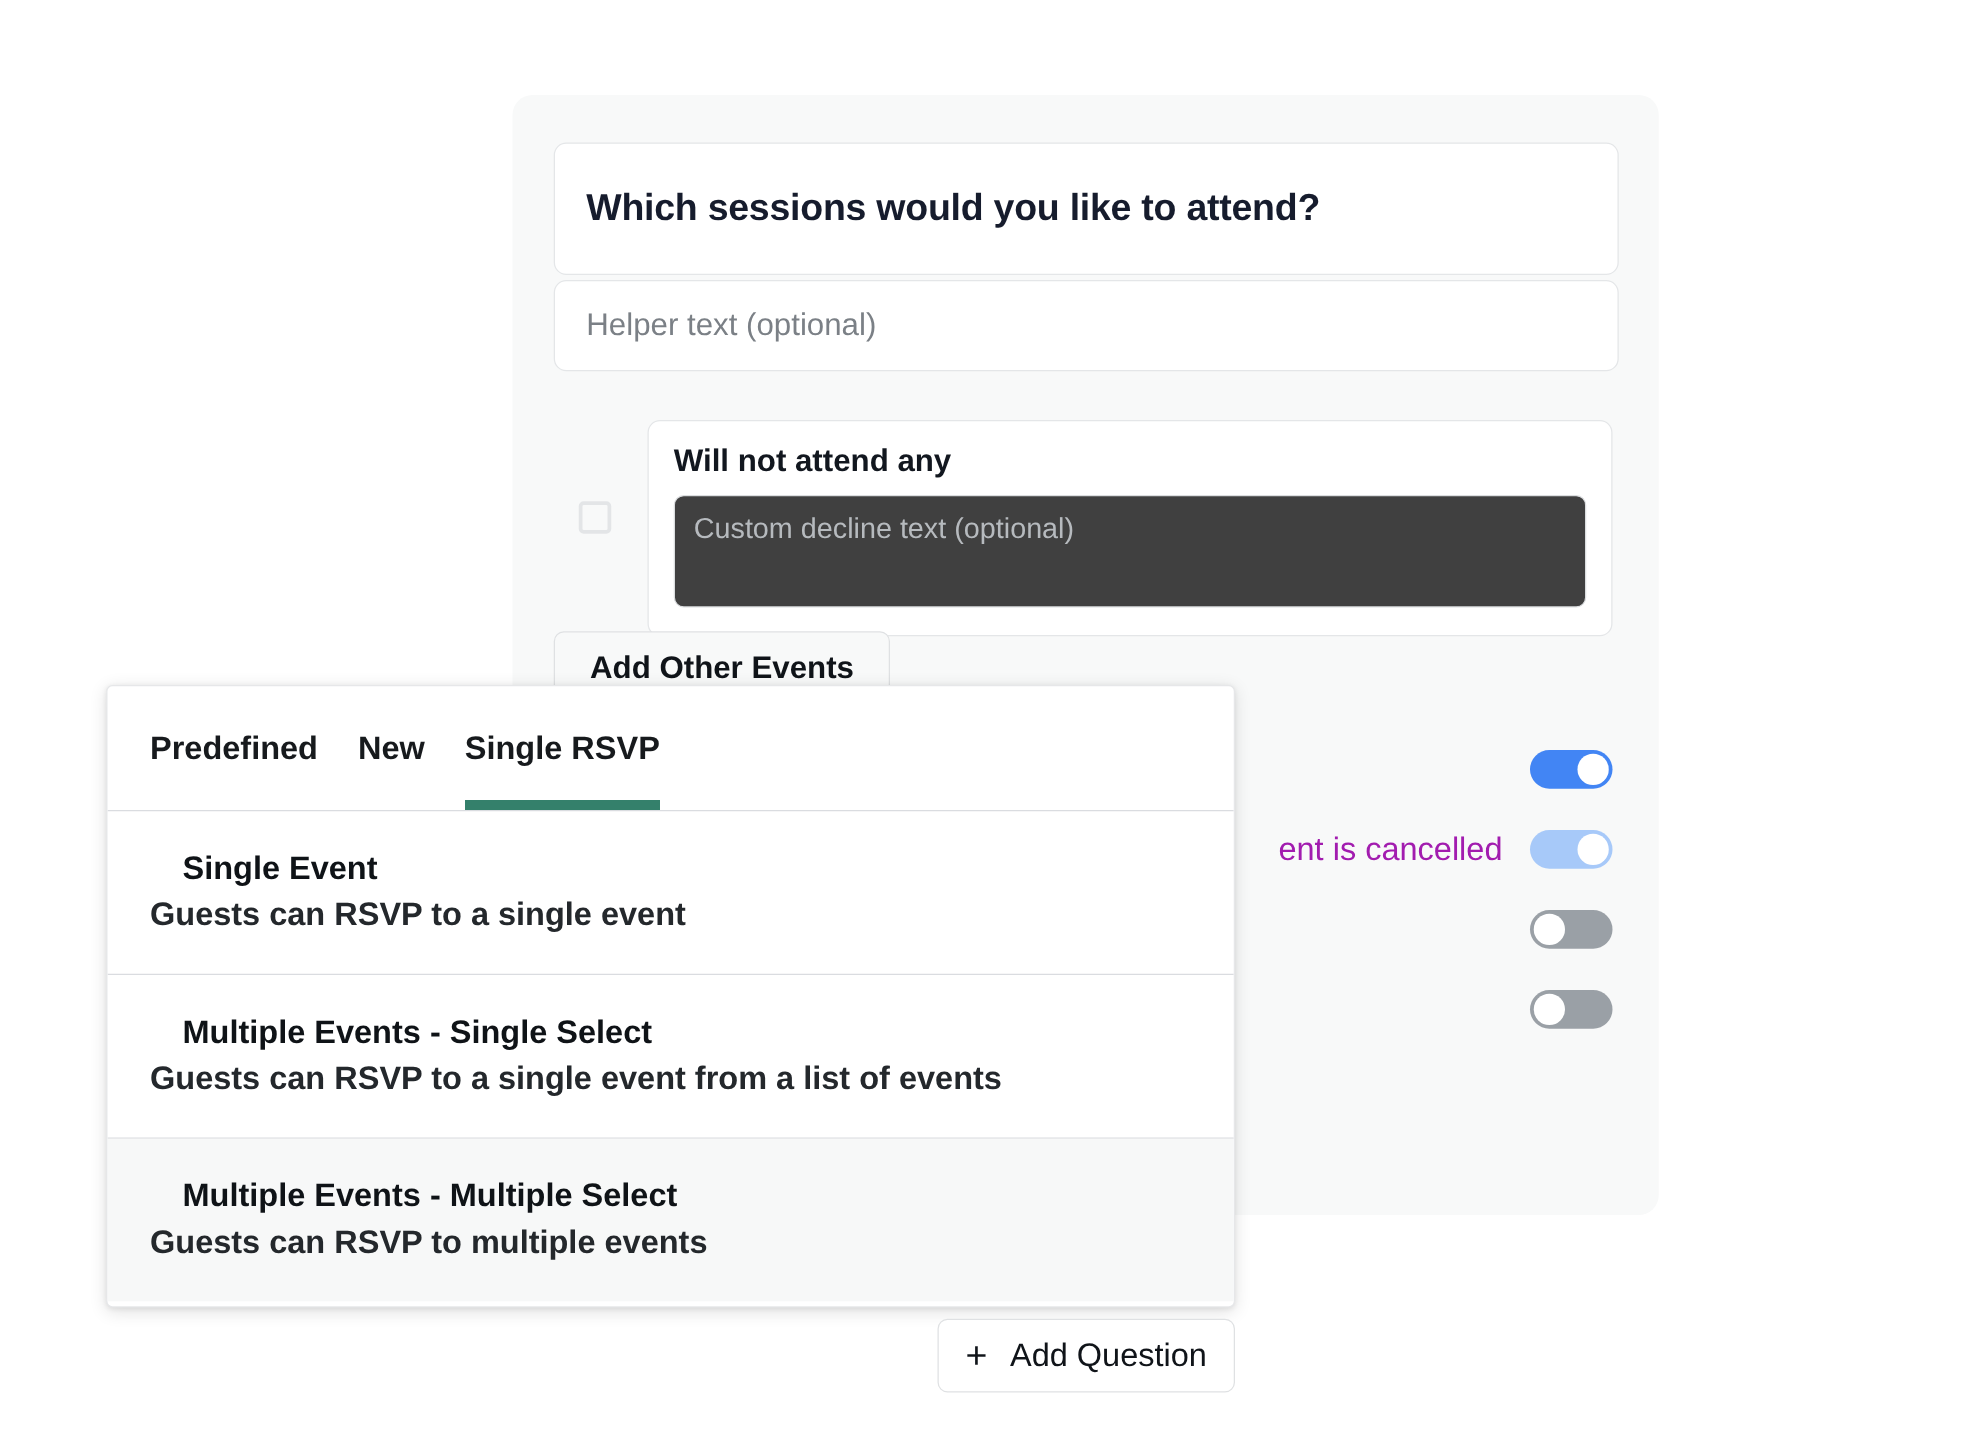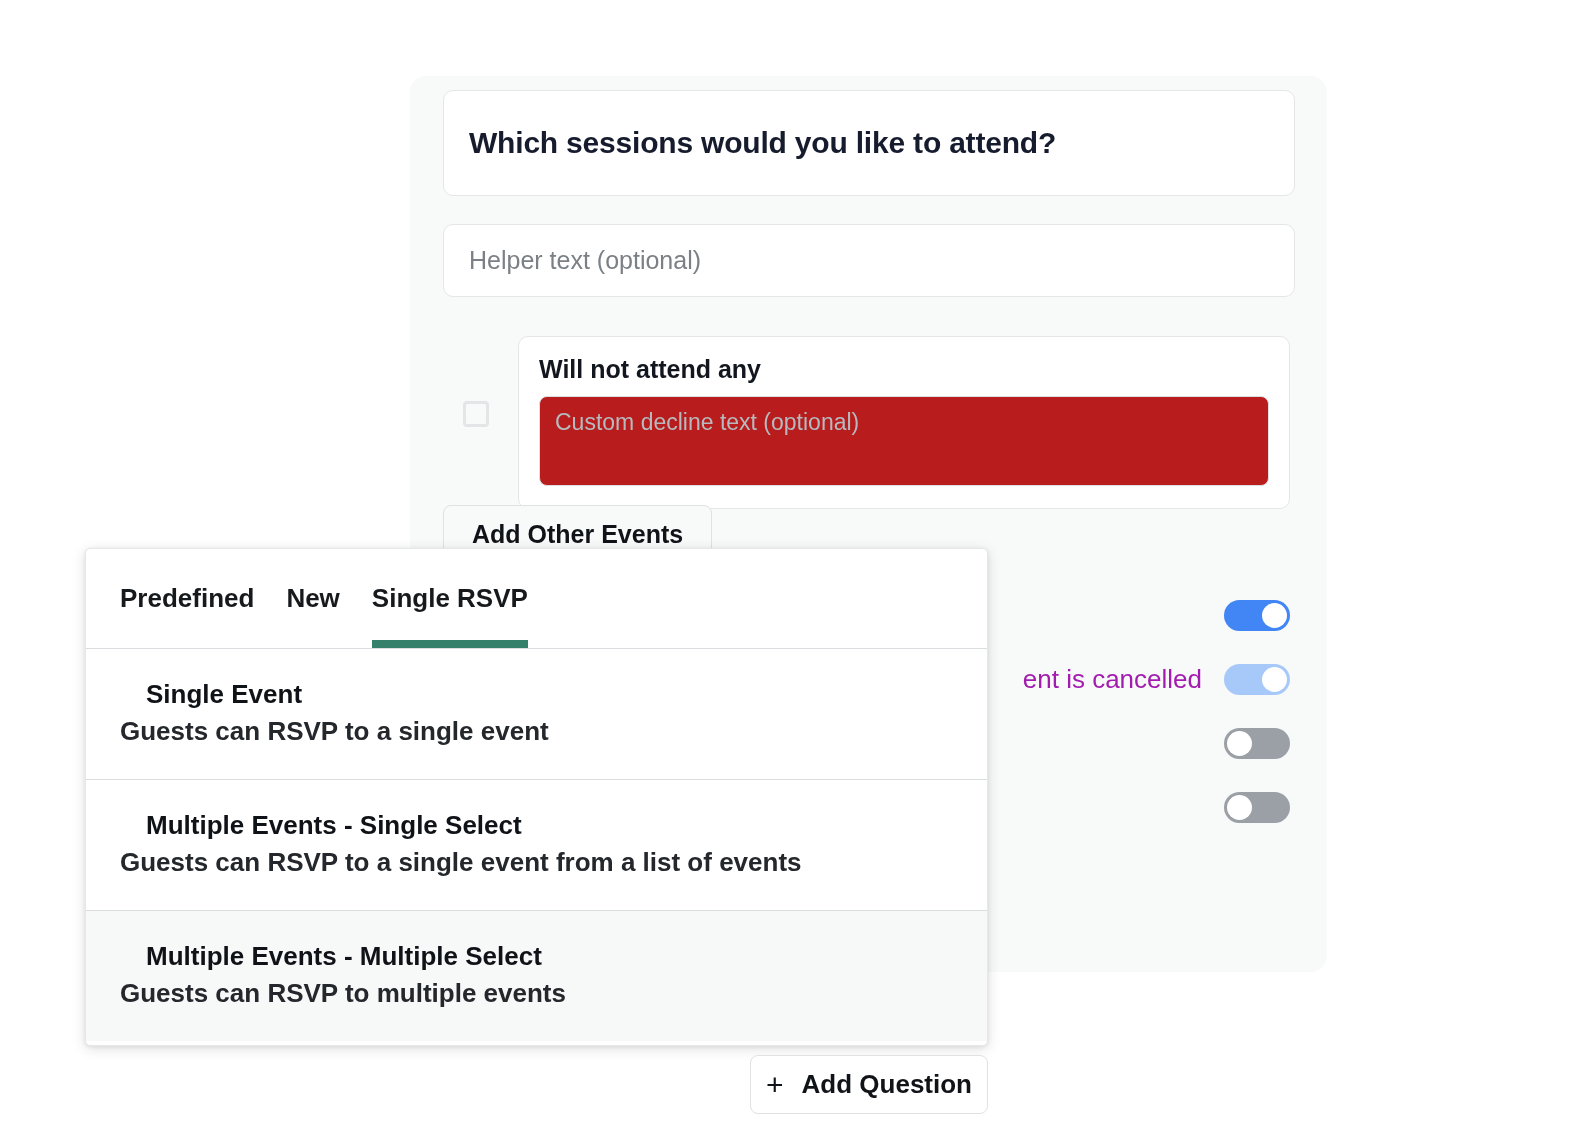--- a/index.html
+++ b/index.html
@@ -24,21 +24,21 @@
     width: 917px;
     height: 896px;
     background: #f8f9f9;
     border-radius: 16px;
     box-sizing: border-box;
   }
 
   .q-title-box {
     position: absolute;
     left: 33px;
-    top: 14px;
+    top: 38px;
     width: 852px;
     height: 106px;
     background: #ffffff;
     border: 1px solid #e4e6e8;
     border-radius: 10px;
     box-sizing: border-box;
     display: flex;
     align-items: center;
     padding: 0 25px;
   }
@@ -106,21 +106,21 @@
     color: #12171f;
     margin-bottom: 12px;
   }
   .decline-textarea {
     width: 730px;
     height: 90px;
     border: 1px solid #dcdee0;
     border-radius: 8px;
     box-sizing: border-box;
     padding: 12px 15px;
-    background: #b91c1c;
+    background: #404040;
   }
   .decline-textarea-ph {
     font-size: 23px;
     color: #b6babe;
   }
 
   
   .add-other-events {
     position: absolute;
     left: 443px;
@@ -265,21 +265,21 @@
     z-index: 11;
   }
   .add-question .plus {
     font-size: 30px;
     color: #101419;
     font-weight: 400;
     line-height: 1;
   }
   .add-question .aq-label {
     font-size: 26px;
-    font-weight: 700;
+    font-weight: 400;
     color: #101419;
   }
 </style>
 </head>
 <body>
 
 <div class="question-card">
 
   <div class="q-title-box">
     <span class="q-title-text">Which sessions would you like to attend?</span>

